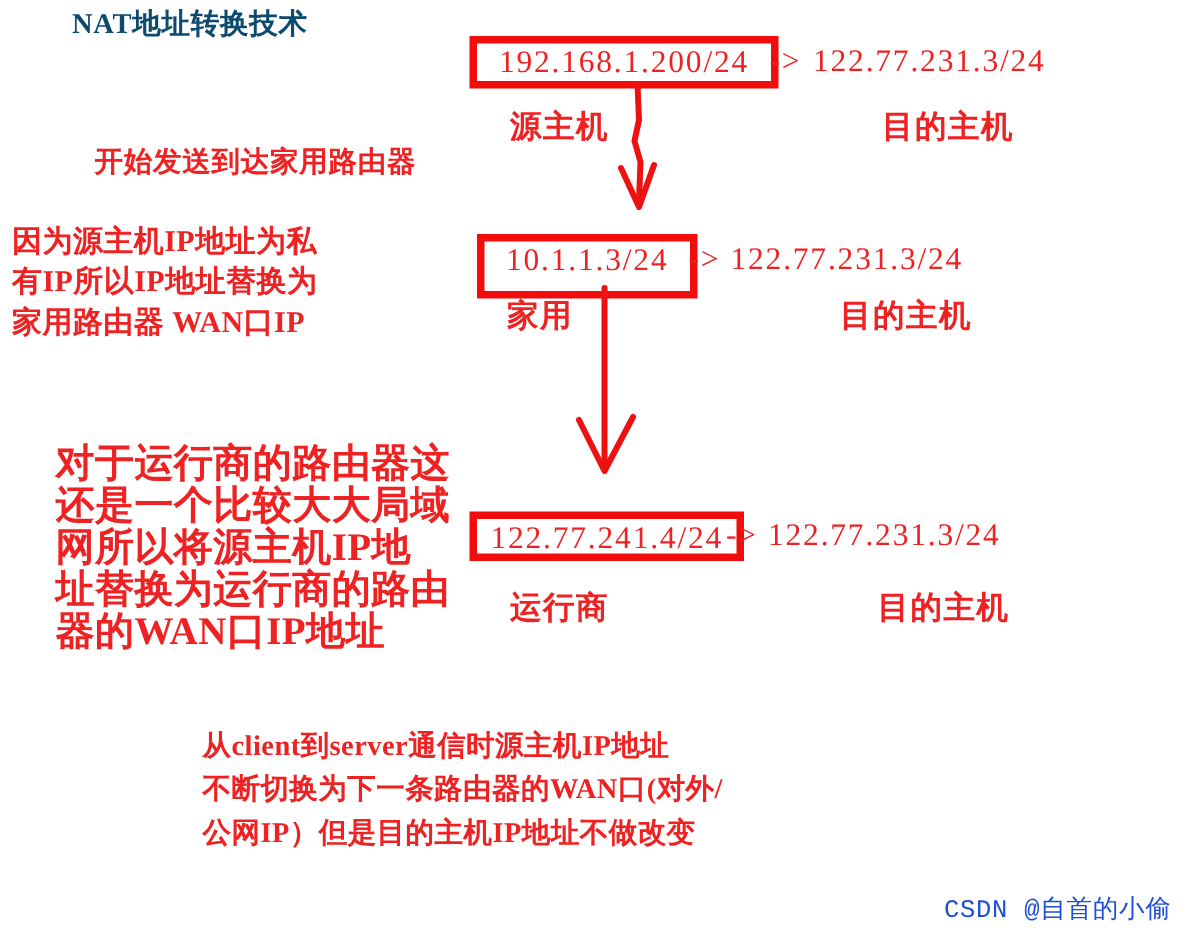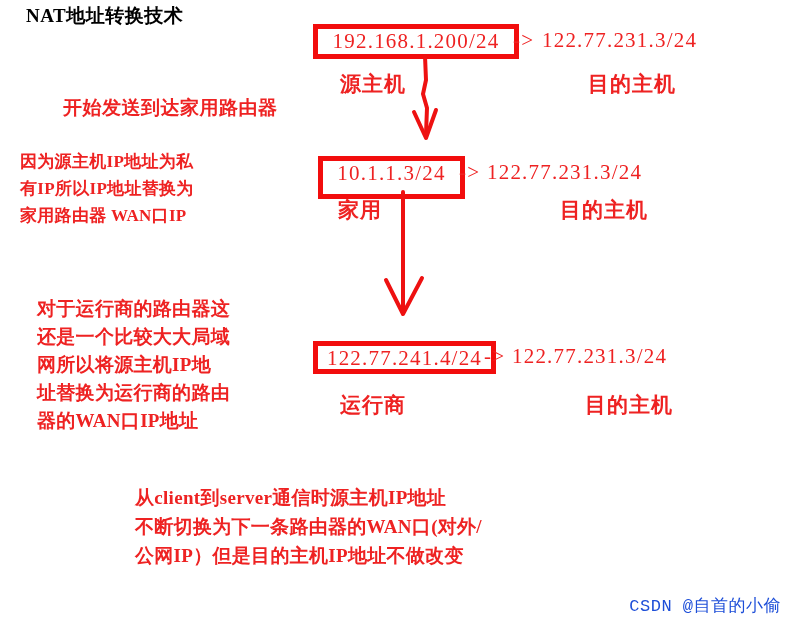--- a/index.html
+++ b/index.html
@@ -12,27 +12,27 @@
     height: 627px;
     position: relative;
     overflow: hidden;
     font-family: "Liberation Serif", "DejaVu Serif", serif;
     color: #ee1111;
   }
   .abs { position: absolute; }
 
   
   #page-title {
-    left: 26px;
+    left: 48px;
     top: 3px;
     font-family: "Liberation Serif", serif;
     font-size: 19px;
     font-weight: bold;
     letter-spacing: 0.5px;
-    color: #000000;
+    color: #0c4a6e;
     white-space: nowrap;
   }
 
   
   .row { position: absolute; }
 
   .ip-box {
     position: absolute;
     border: 5px solid #f20d0d;
     background: #ffffff;
@@ -76,30 +76,30 @@
     color: #ee2222;
     white-space: pre;
   }
   #note-start {
     left: 63px;
     top: 95px;
     font-size: 19px;
     letter-spacing: 0.5px;
   }
   #note-home {
-    left: 20px;
+    left: 8px;
     top: 148px;
-    font-size: 17px;
+    font-size: 20px;
     line-height: 27px;
     letter-spacing: 0.3px;
   }
   #note-isp {
     left: 37px;
     top: 295px;
-    font-size: 19px;
+    font-size: 26px;
     line-height: 28px;
     letter-spacing: 0.3px;
   }
   #note-summary {
     left: 135px;
     top: 483px;
     font-size: 19px;
     line-height: 29px;
     letter-spacing: 0.3px;
   }

